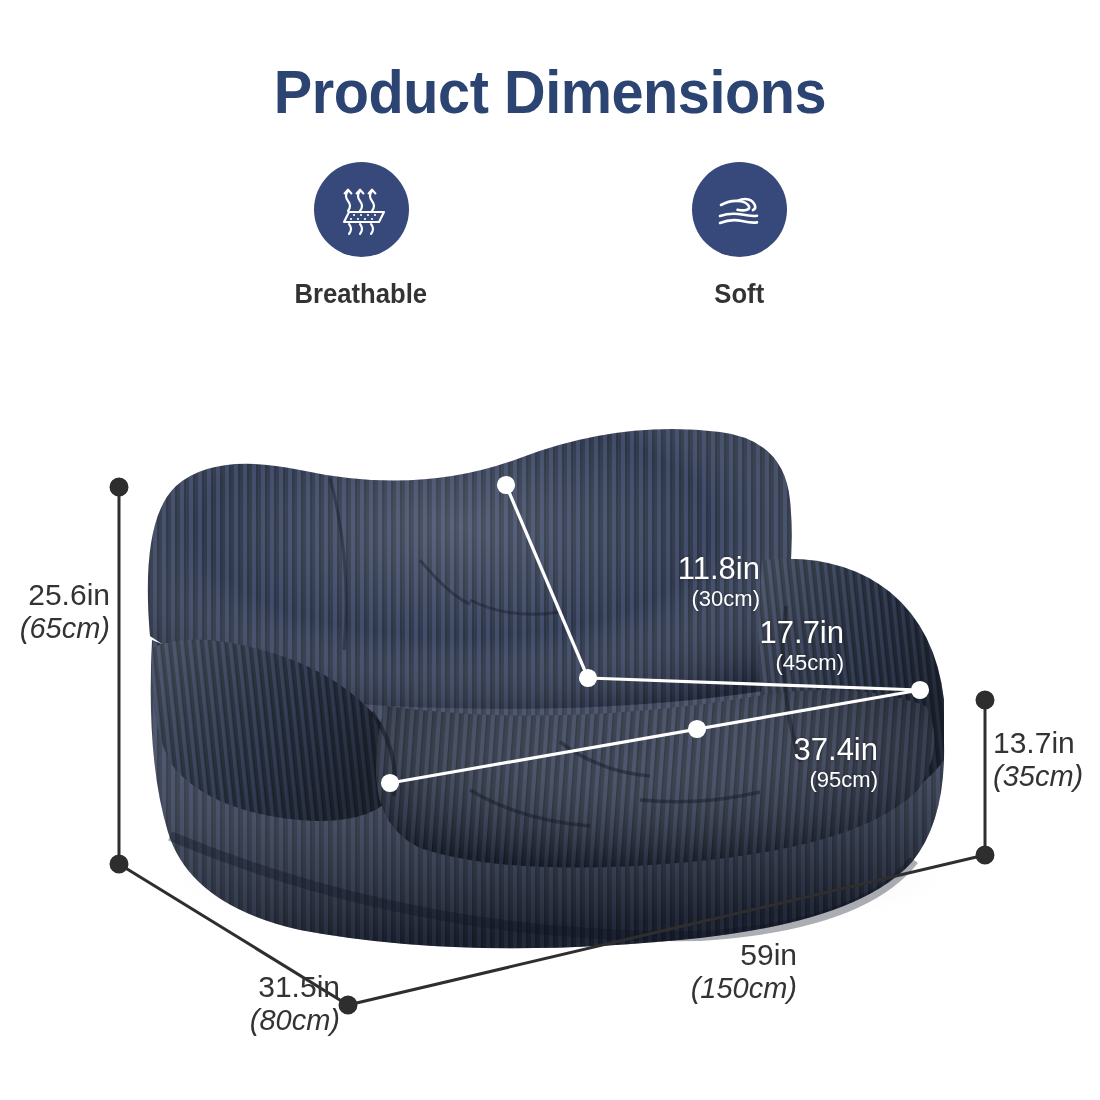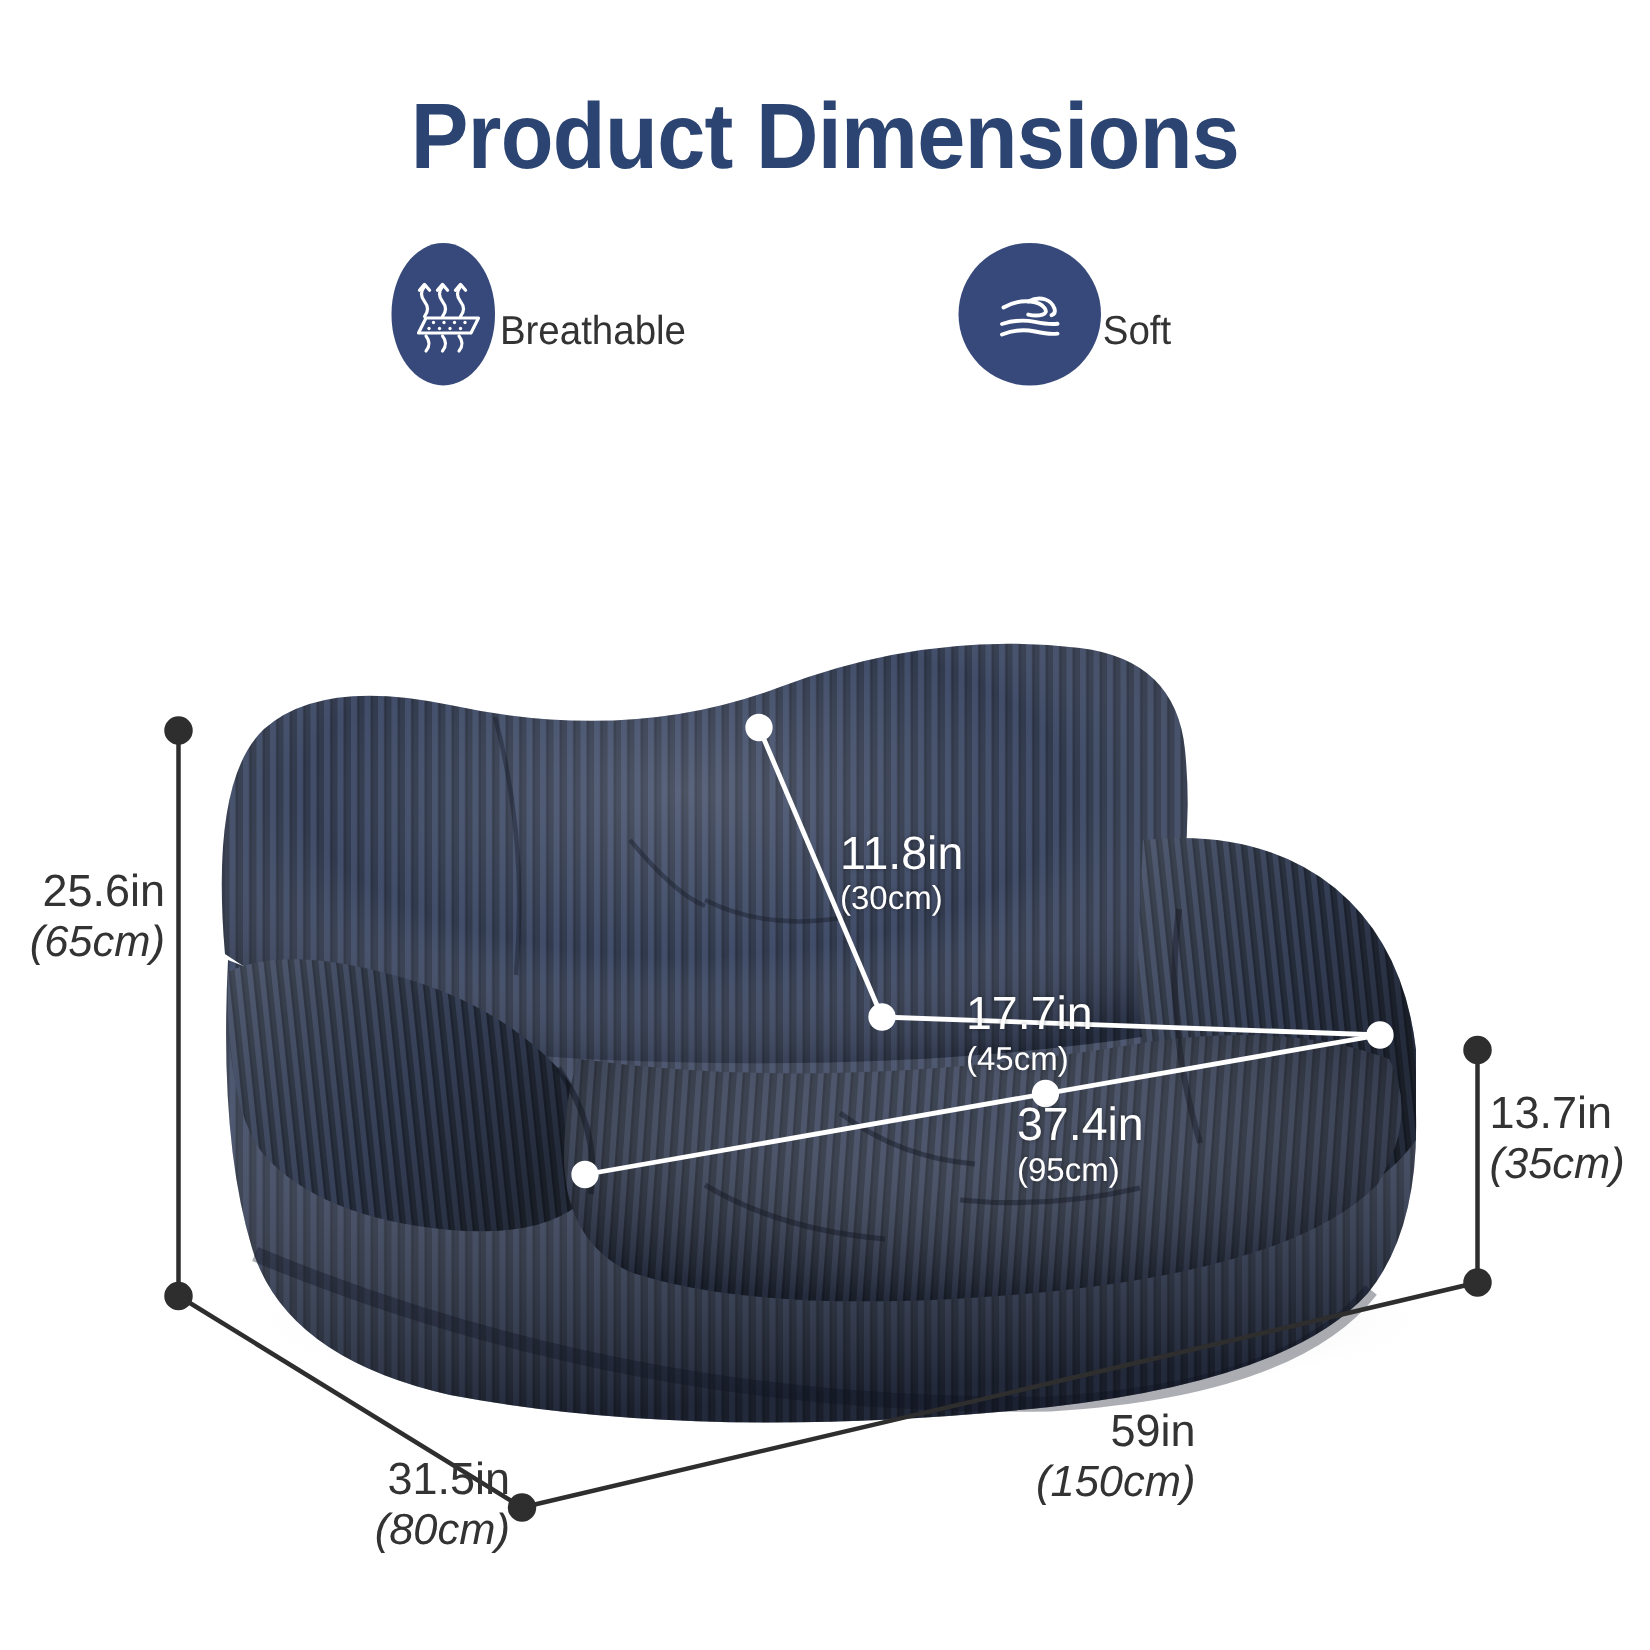--- a/index.html
+++ b/index.html
@@ -23,21 +23,21 @@
     font-family:"Liberation Sans","DejaVu Sans",sans-serif;
     transform:scaleX(0.93);
   }
 
   
   .features{
     position:absolute;left:0;top:162px;width:1100px;
     display:flex;justify-content:center;
     gap:178px;
   }
-  .feature{display:flex;flex-direction:row;align-items:center;width:200px;}
+  .feature{display:flex;flex-direction:column;align-items:center;width:200px;font-weight:bold;}
   .fcircle{
     width:95px;height:95px;border-radius:50%;
     background:#36497a;
     display:flex;align-items:center;justify-content:center;
   }
   .flabel{
     margin-top:22px;
     font-size:27px;
     color:#333333;
     transform:scaleX(0.95);
@@ -57,21 +57,21 @@
     white-space:nowrap;
   }
   .dim-out .sub{font-size:29px;display:block;font-style:italic;}
 
   
   .dim-in{
     position:absolute;
     color:#ffffff;
     font-size:31px;
     line-height:1.12;
-    text-align:left;
+    text-align:right;
     white-space:nowrap;
     text-shadow:0 0 3px rgba(0,0,0,.35);
   }
   .dim-in .sub{font-size:22px;display:block;}
 
   svg{display:block;}
 </style>
 </head>
 <body>
 
@@ -339,21 +339,21 @@
   <div class="dim-out" style="left:110px;top:970px;width:230px;">
     <span>31.5in</span>
     <span class="sub">(80cm)</span>
   </div>
 
   <div class="dim-in" style="left:560px;top:552px;width:200px;">
     <span>11.8in</span>
     <span class="sub">(30cm)</span>
   </div>
 
-  <div class="dim-in" style="left:644px;top:659px;width:200px;">
+  <div class="dim-in" style="left:644px;top:616px;width:200px;">
     <span>17.7in</span>
     <span class="sub">(45cm)</span>
   </div>
 
   <div class="dim-in" style="left:678px;top:733px;width:200px;">
     <span>37.4in</span>
     <span class="sub">(95cm)</span>
   </div>
 
 </div>

